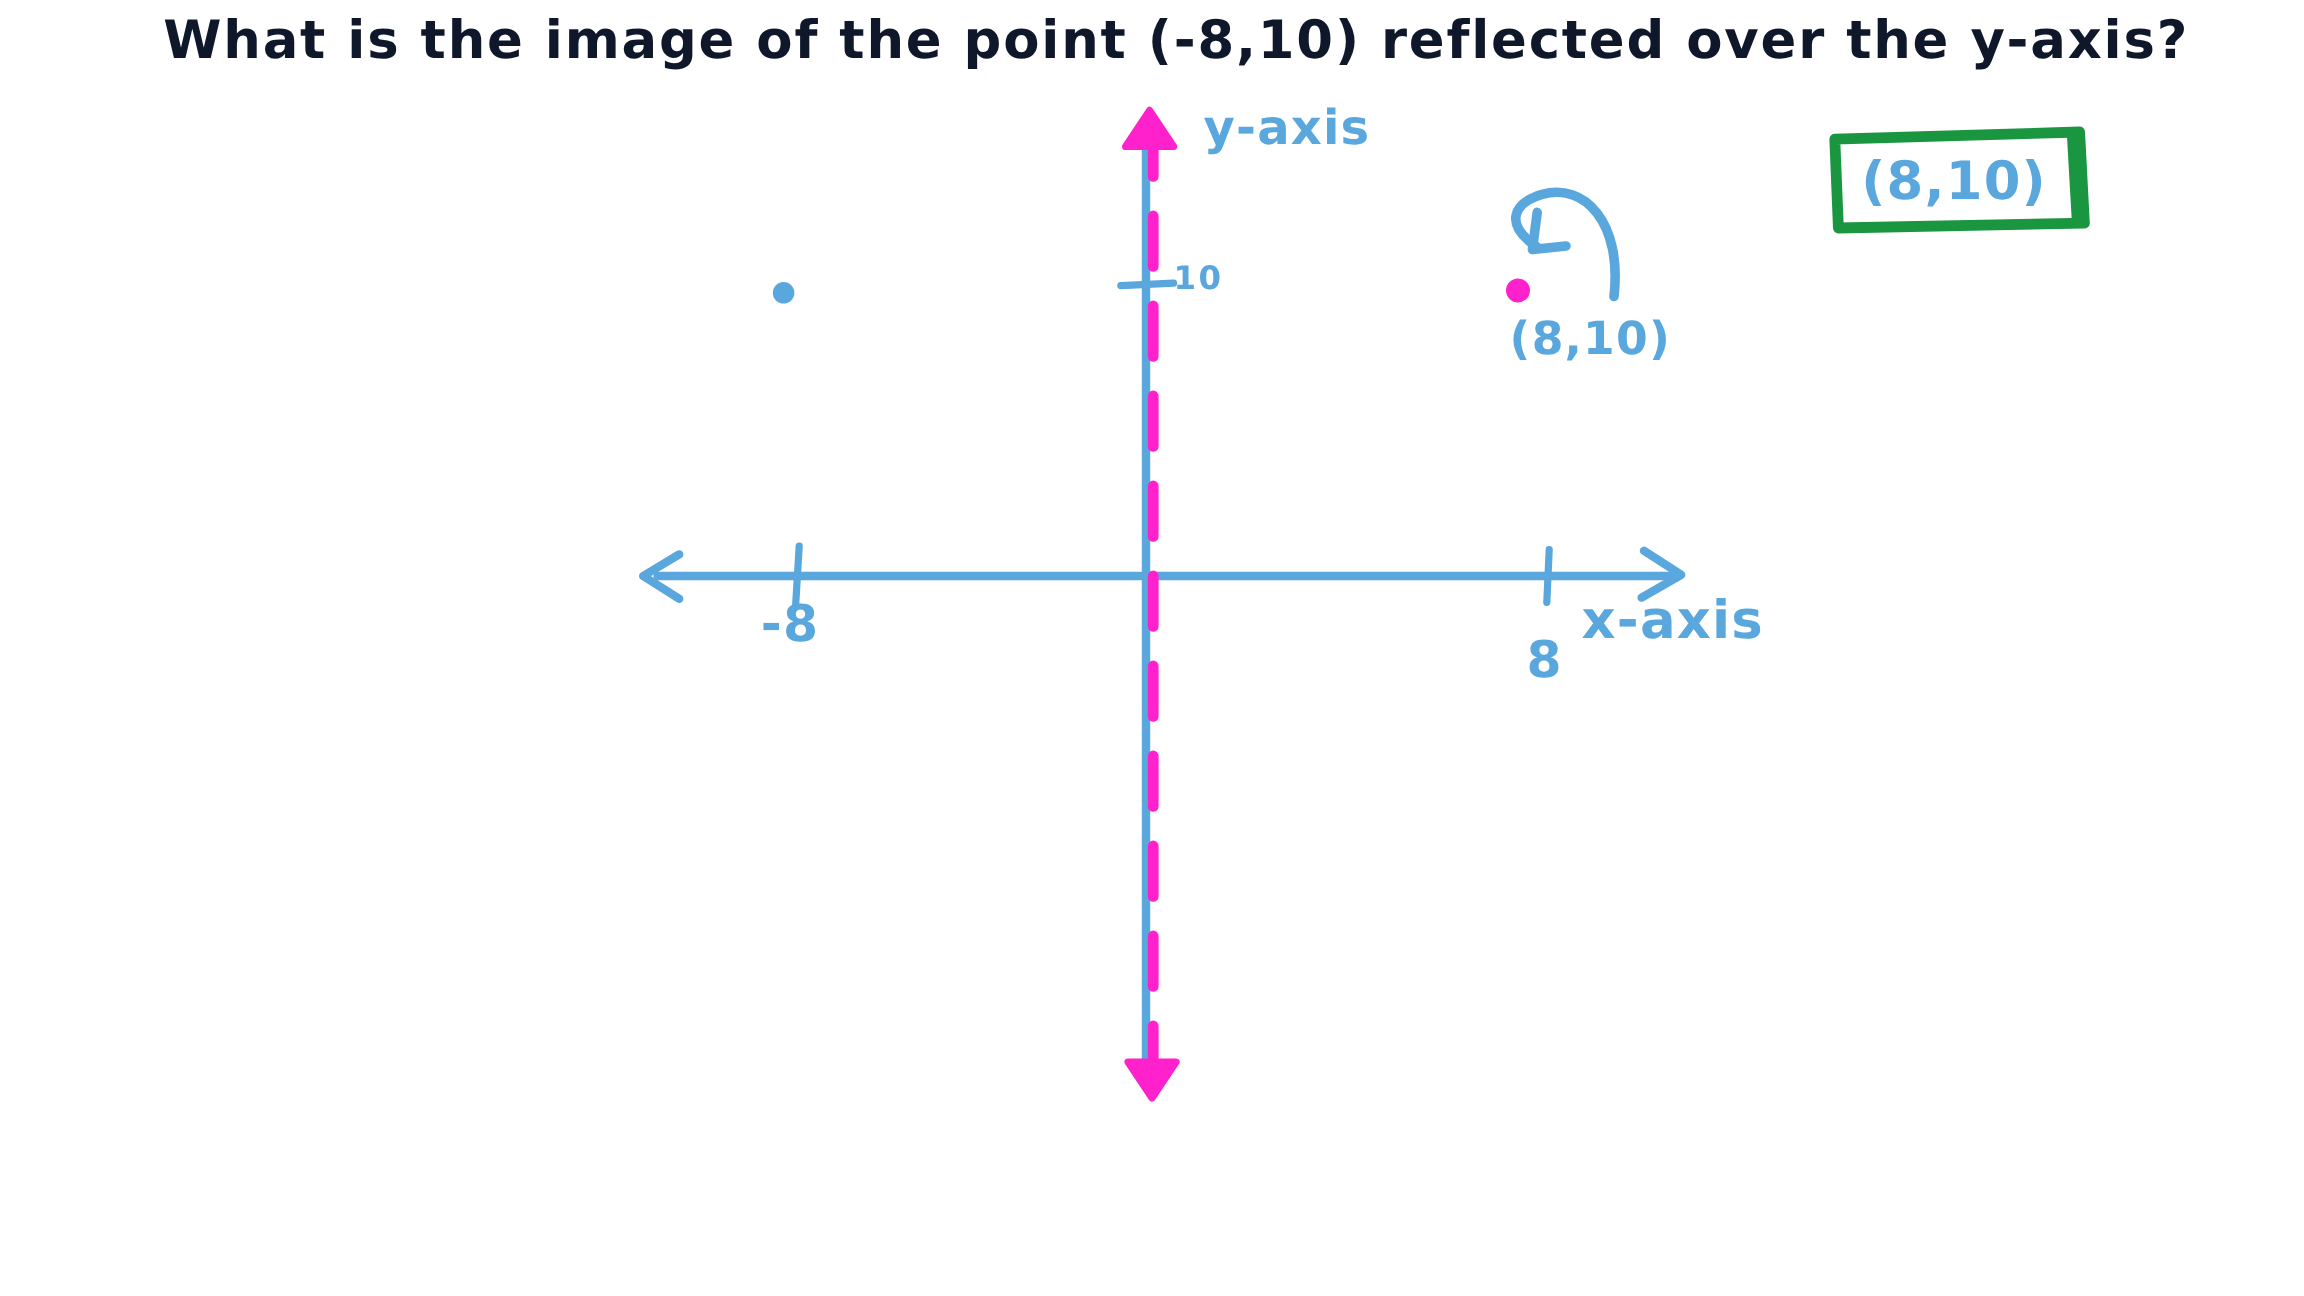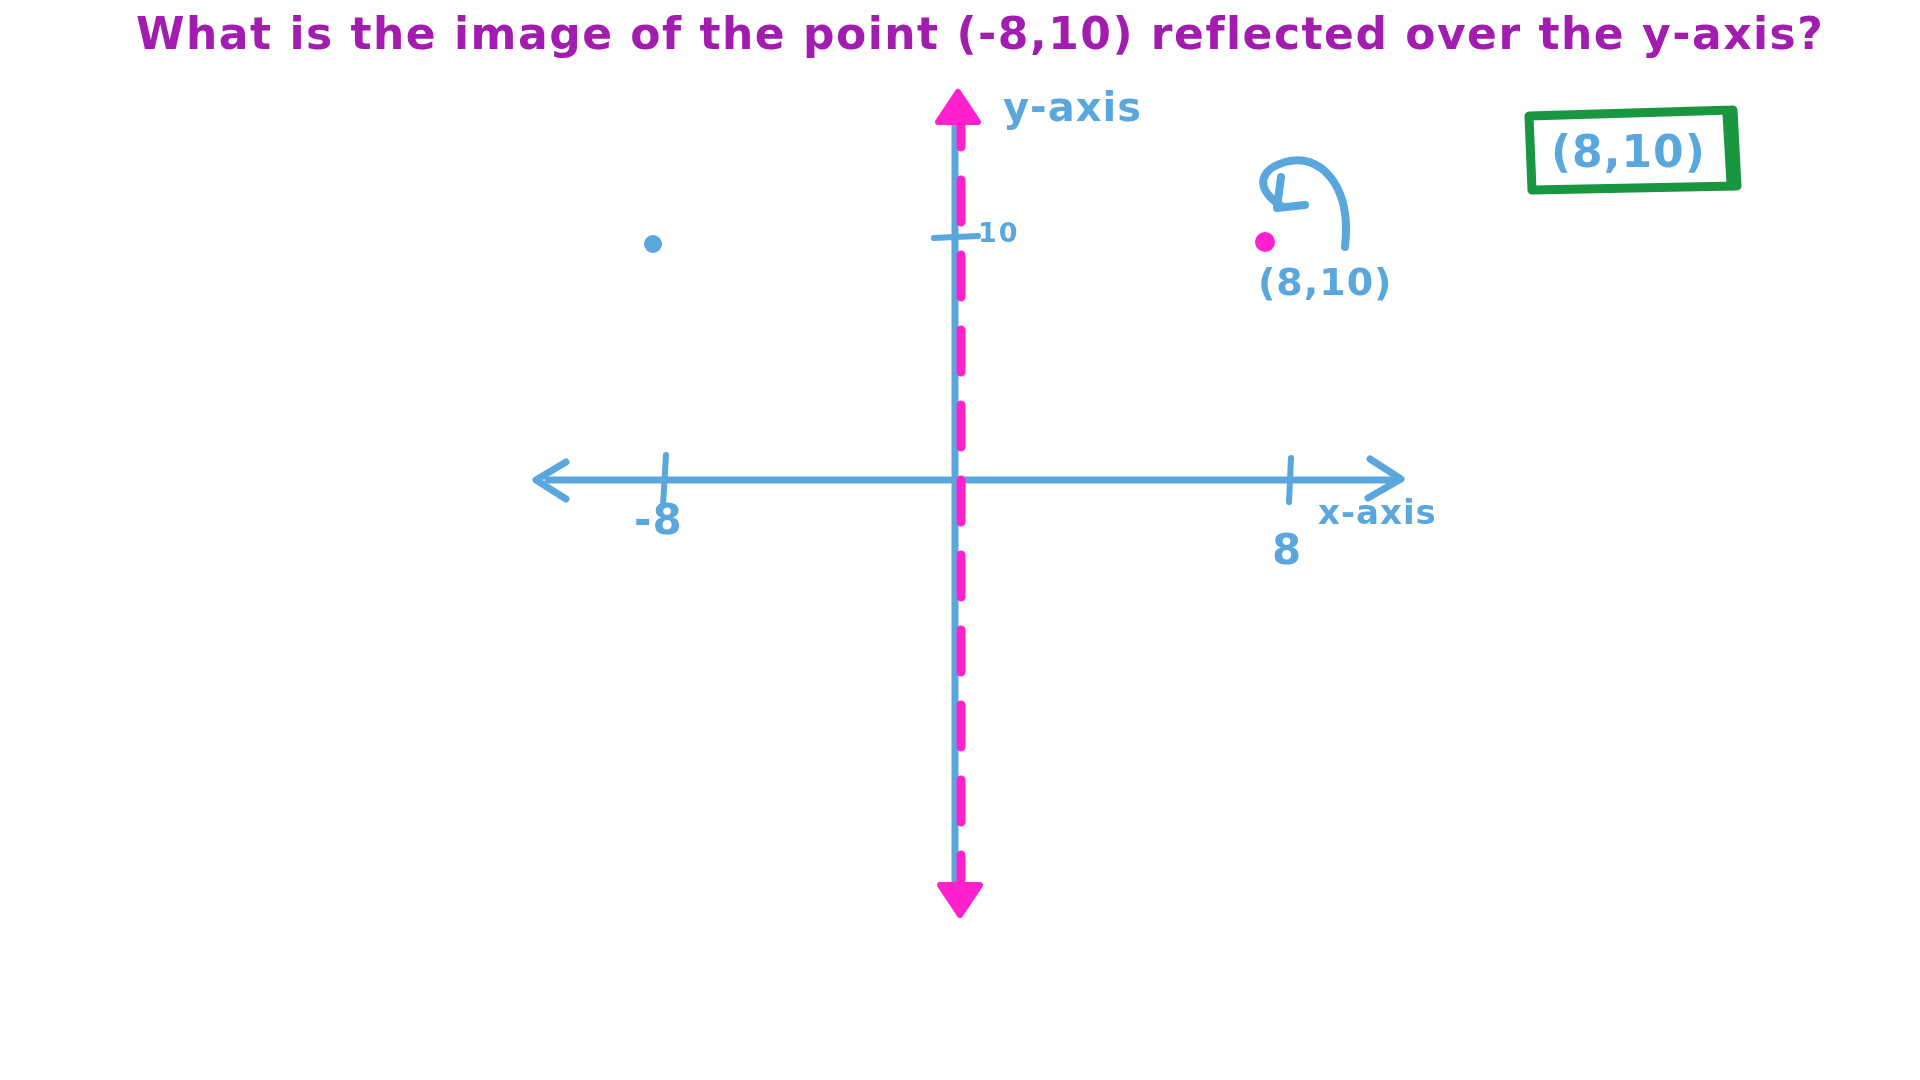--- a/index.html
+++ b/index.html
@@ -26,38 +26,38 @@
     position: absolute;
     white-space: nowrap;
     font-family: "DejaVu Sans", sans-serif;
     font-weight: 500;
   }
   #question-text {
     left: 136px;
     top: 8px;
     font-size: 44px;
     letter-spacing: 1.5px;
-    color: #a21caf;
+    color: #0f172a;
     font-weight: 600;
   }
   .label-blue {
     color: #5aa7dd;
     font-weight: 700;
     text-align: center;
   }
   #y-axis-label {
     left: 1003px;
     top: 84px;
     font-size: 40px;
     letter-spacing: 1px;
   }
   #x-axis-label {
     left: 1318px;
     top: 492px;
-    font-size: 34px;
+    font-size: 44px;
     letter-spacing: 1px;
   }
   #tick-label-10 {
     left: 978px;
     top: 217px;
     font-size: 27px;
     letter-spacing: 2px;
   }
   #tick-label-neg8 {
     left: 634px;

